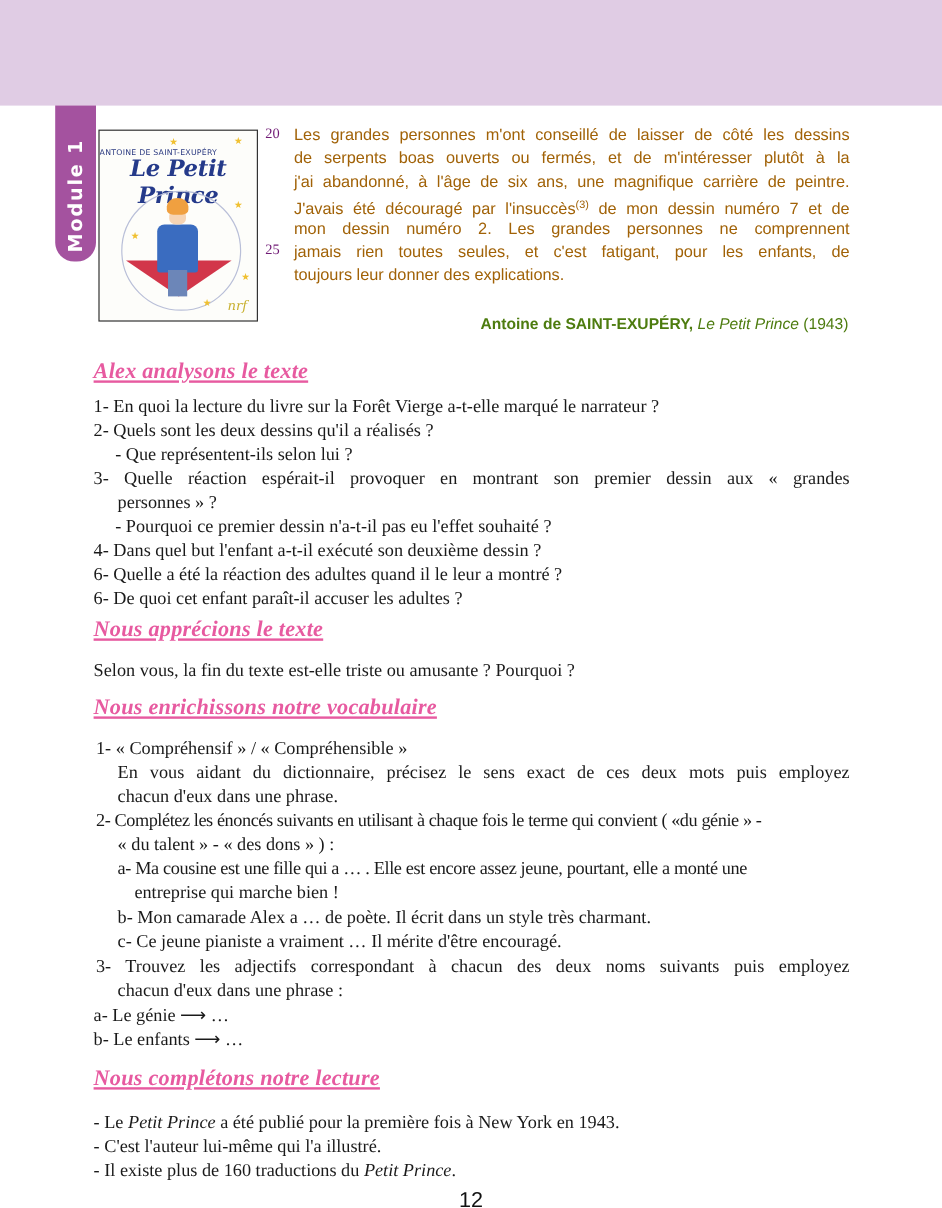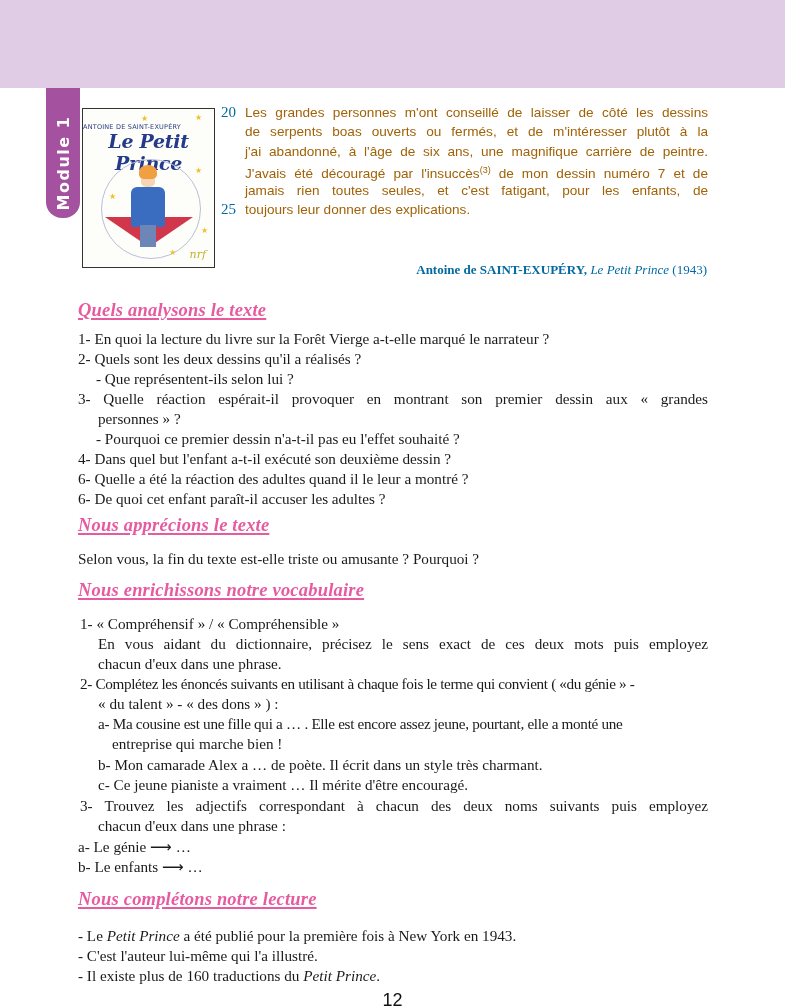--- a/index.html
+++ b/index.html
@@ -59,26 +59,26 @@
     }
     
     .passage {
       position: absolute; left: 245px; top: 103px; width: 463px;
       font-family: "Liberation Sans", "DejaVu Sans", sans-serif; font-size: 13.6px;
       line-height: 19.4px; text-align: justify; color: #a16207;
     }
     .passage .pline { display: block; height: 19.4px; white-space: nowrap; text-align: justify; text-align-last: justify; }
     .passage .pline.last { text-align-last: left; }
     .line-no {
-      position: absolute; font-family: "Liberation Serif", serif; font-size: 15px; color: #0369a1;
+      position: absolute; font-family: "Liberation Serif", serif; font-size: 12px; color: #701a75;
     }
     sup.note { font-size: 9px; vertical-align: 5px; }
     .attribution {
       position: absolute; right: 78px; top: 262px;
-      font-family: Liberation Serif, serif; font-size: 13px; color: #0369a1;
+      font-family: Liberation Sans, sans-serif; font-size: 13px; color: #4d7c0f;
     }
     .attribution b { font-weight: bold; }
     
     .heading {
       position: absolute; left: 78px; color: #e75aa0;
       font-family: "Liberation Serif", serif; font-style: italic; font-weight: bold;
       font-size: 18.5px; text-decoration: underline; text-decoration-thickness: 2px;
       text-underline-offset: 2px; letter-spacing: 0.2px;
     }
     .q {
@@ -121,31 +121,32 @@
 </div>
 
 <span class="line-no" style="left:221px;top:104px">20</span>
 <span class="line-no" style="left:221px;top:201px">25</span>
 
 <div class="passage">
   <span class="pline">Les grandes personnes m'ont conseillé de laisser de côté les dessins</span>
   <span class="pline">de serpents boas ouverts ou fermés, et de m'intéresser plutôt à la</span>
   <span class="pline">j'ai abandonné, à l'âge de six ans, une magnifique carrière de peintre.</span>
   <span class="pline"><span>J'avais été découragé par l'insuccès</span><sup class="note">(3)</sup><span> de mon dessin numéro 7 et de</span></span>
+  <span class="pline">mon dessin numéro 2. Les grandes personnes ne comprennent</span>
   <span class="pline">jamais rien toutes seules, et c'est fatigant, pour les enfants, de</span>
   <span class="pline last">toujours leur donner des explications.</span>
 </div>
 
 <div class="attribution">
   <b>Antoine de SAINT-EXUPÉRY,</b>
   <i>Le Petit Prince</i>
   <span>(1943)</span>
 </div>
 
-<div class="heading" style="top:300px">Quels analysons le texte</div>
+<div class="heading" style="top:300px">Alex analysons le texte</div>
 <div class="q" style="top:329px">1- En quoi la lecture du livre sur la Forêt Vierge a-t-elle marqué le narrateur ?</div>
 <div class="q" style="top:349px">2- Quels sont les deux dessins qu'il a réalisés ?</div>
 <div class="q" style="top:369px;left:96px">- Que représentent-ils selon lui ?</div>
 <div class="q just" style="top:389px">3- Quelle réaction espérait-il provoquer en montrant son premier dessin aux « grandes</div>
 <div class="q" style="top:409px;left:98px">personnes » ?</div>
 <div class="q" style="top:429px;left:96px">- Pourquoi ce premier dessin n'a-t-il pas eu l'effet souhaité ?</div>
 <div class="q" style="top:449px">4- Dans quel but l'enfant a-t-il exécuté son deuxième dessin ?</div>
 <div class="q" style="top:469px">6- Quelle a été la réaction des adultes quand il le leur a montré ?</div>
 <div class="q" style="top:489px">6- De quoi cet enfant paraît-il accuser les adultes ?</div>
 

